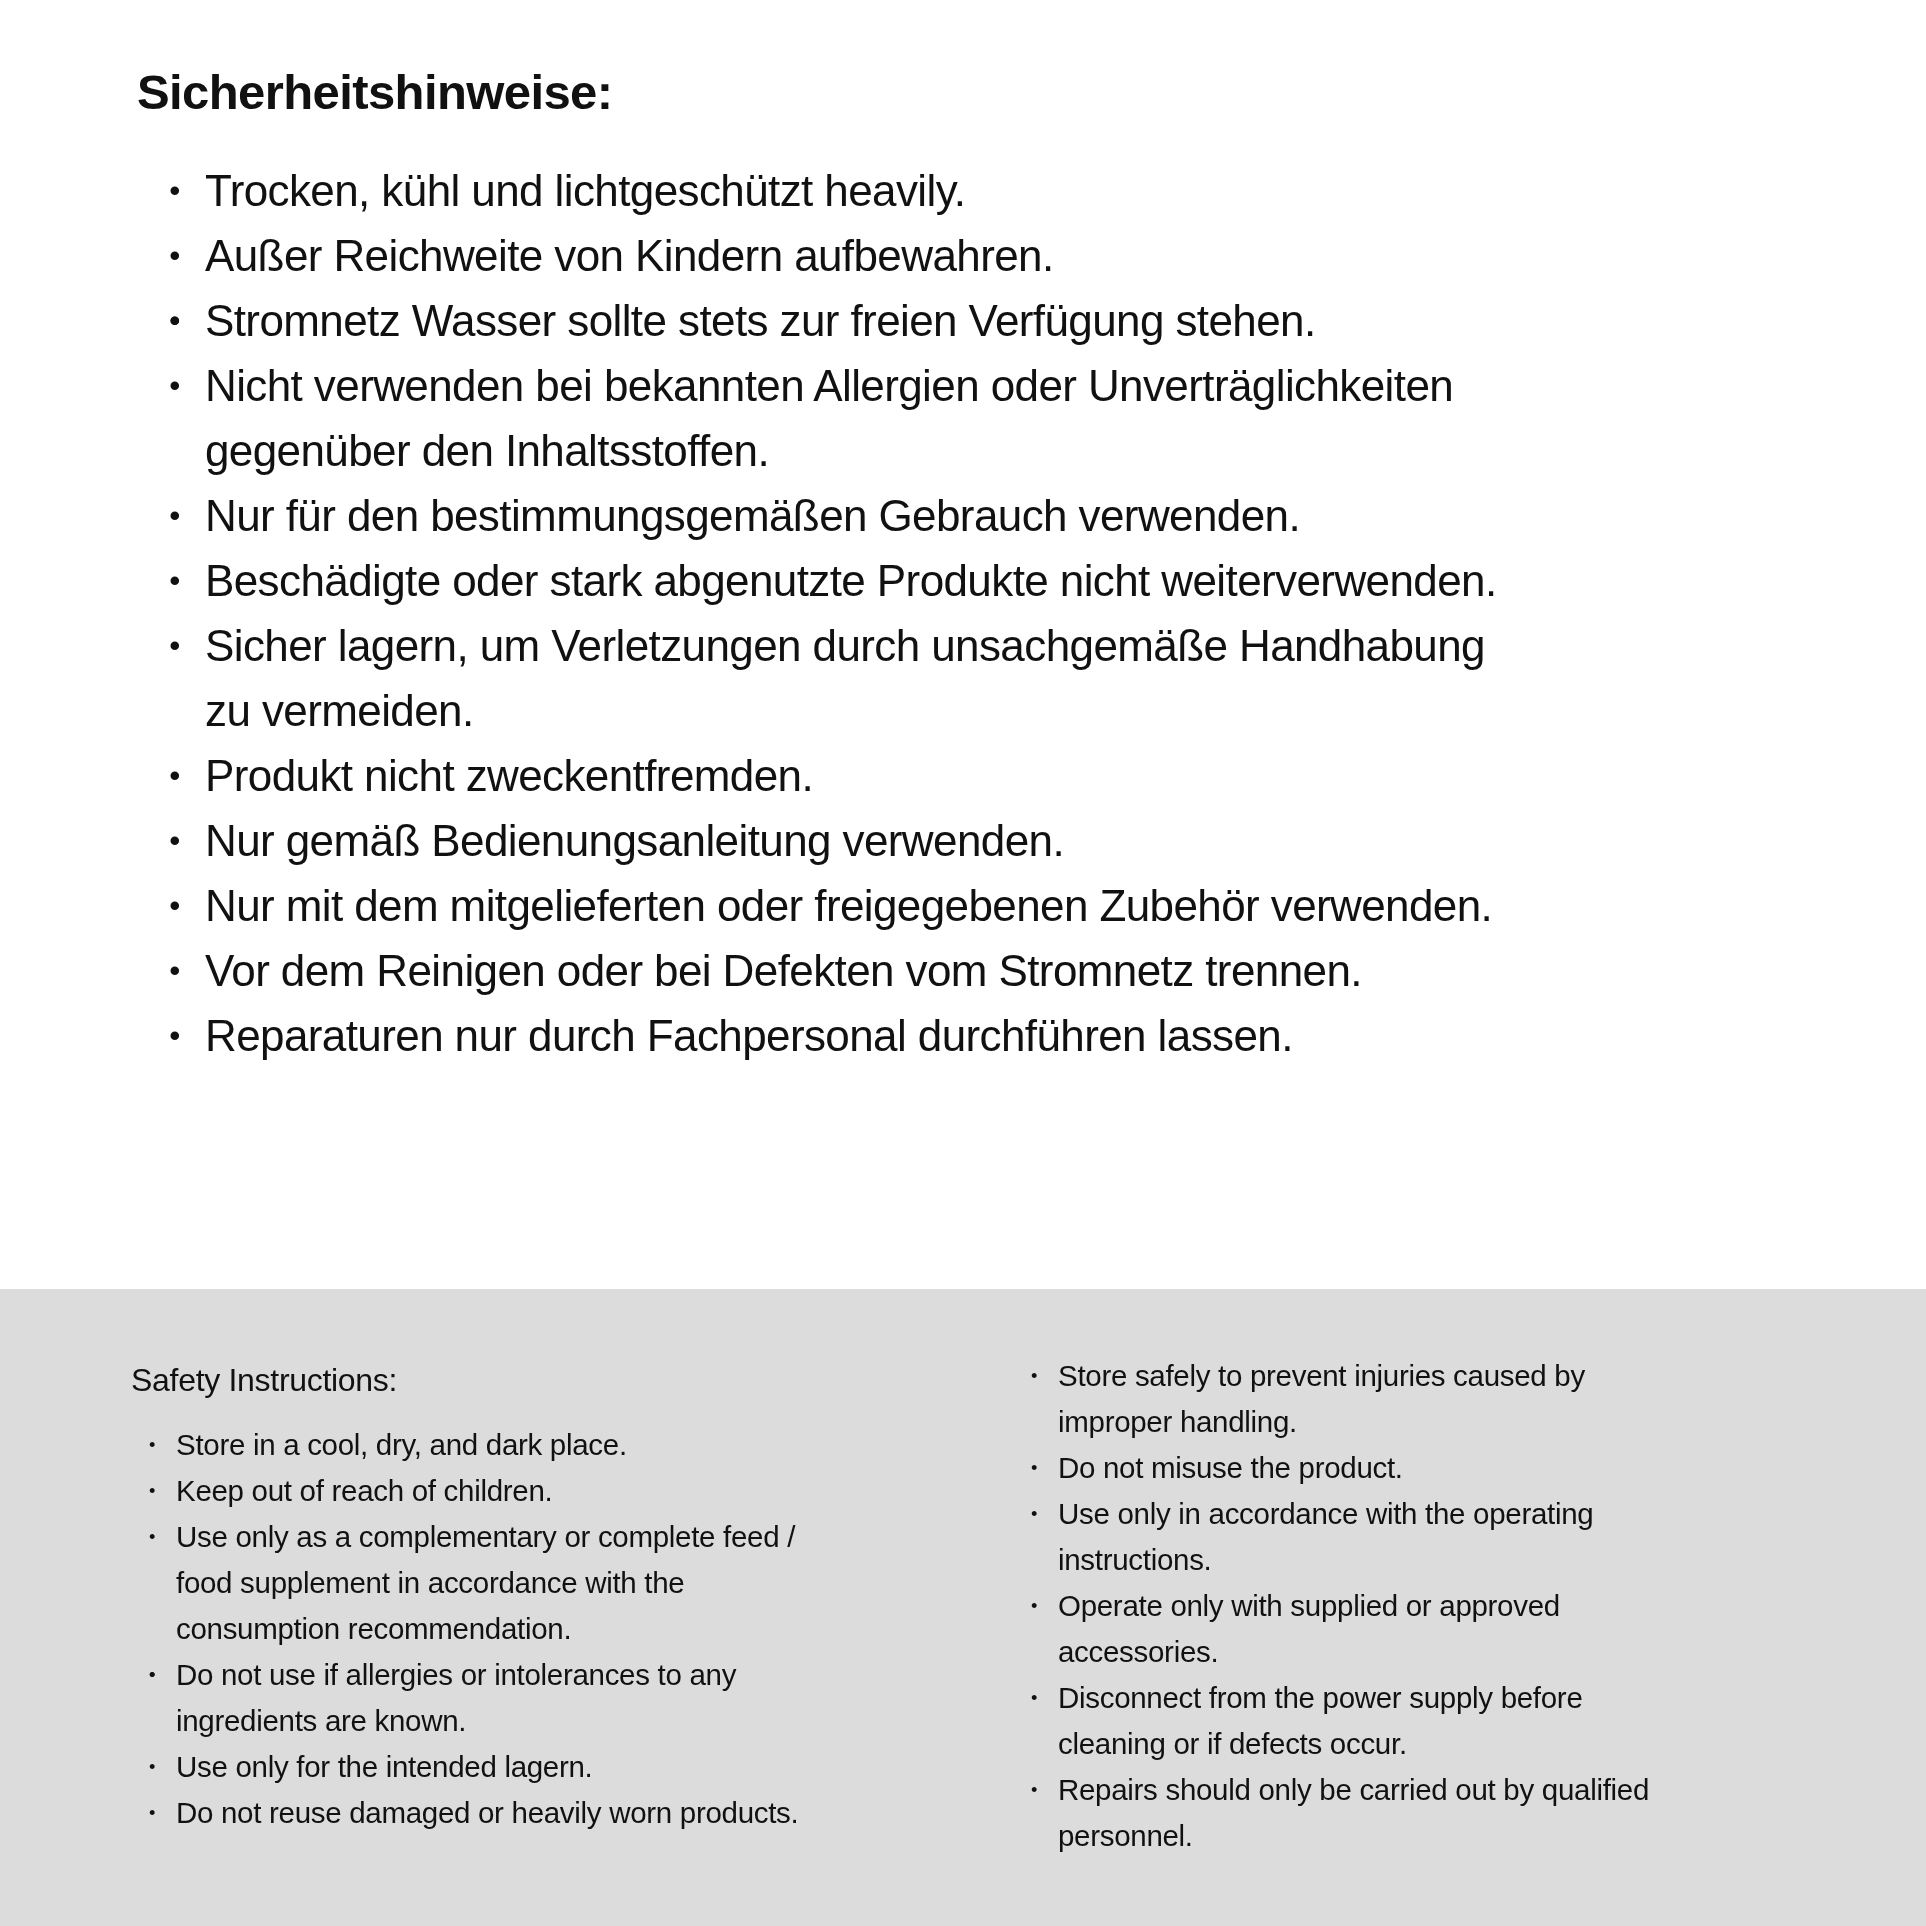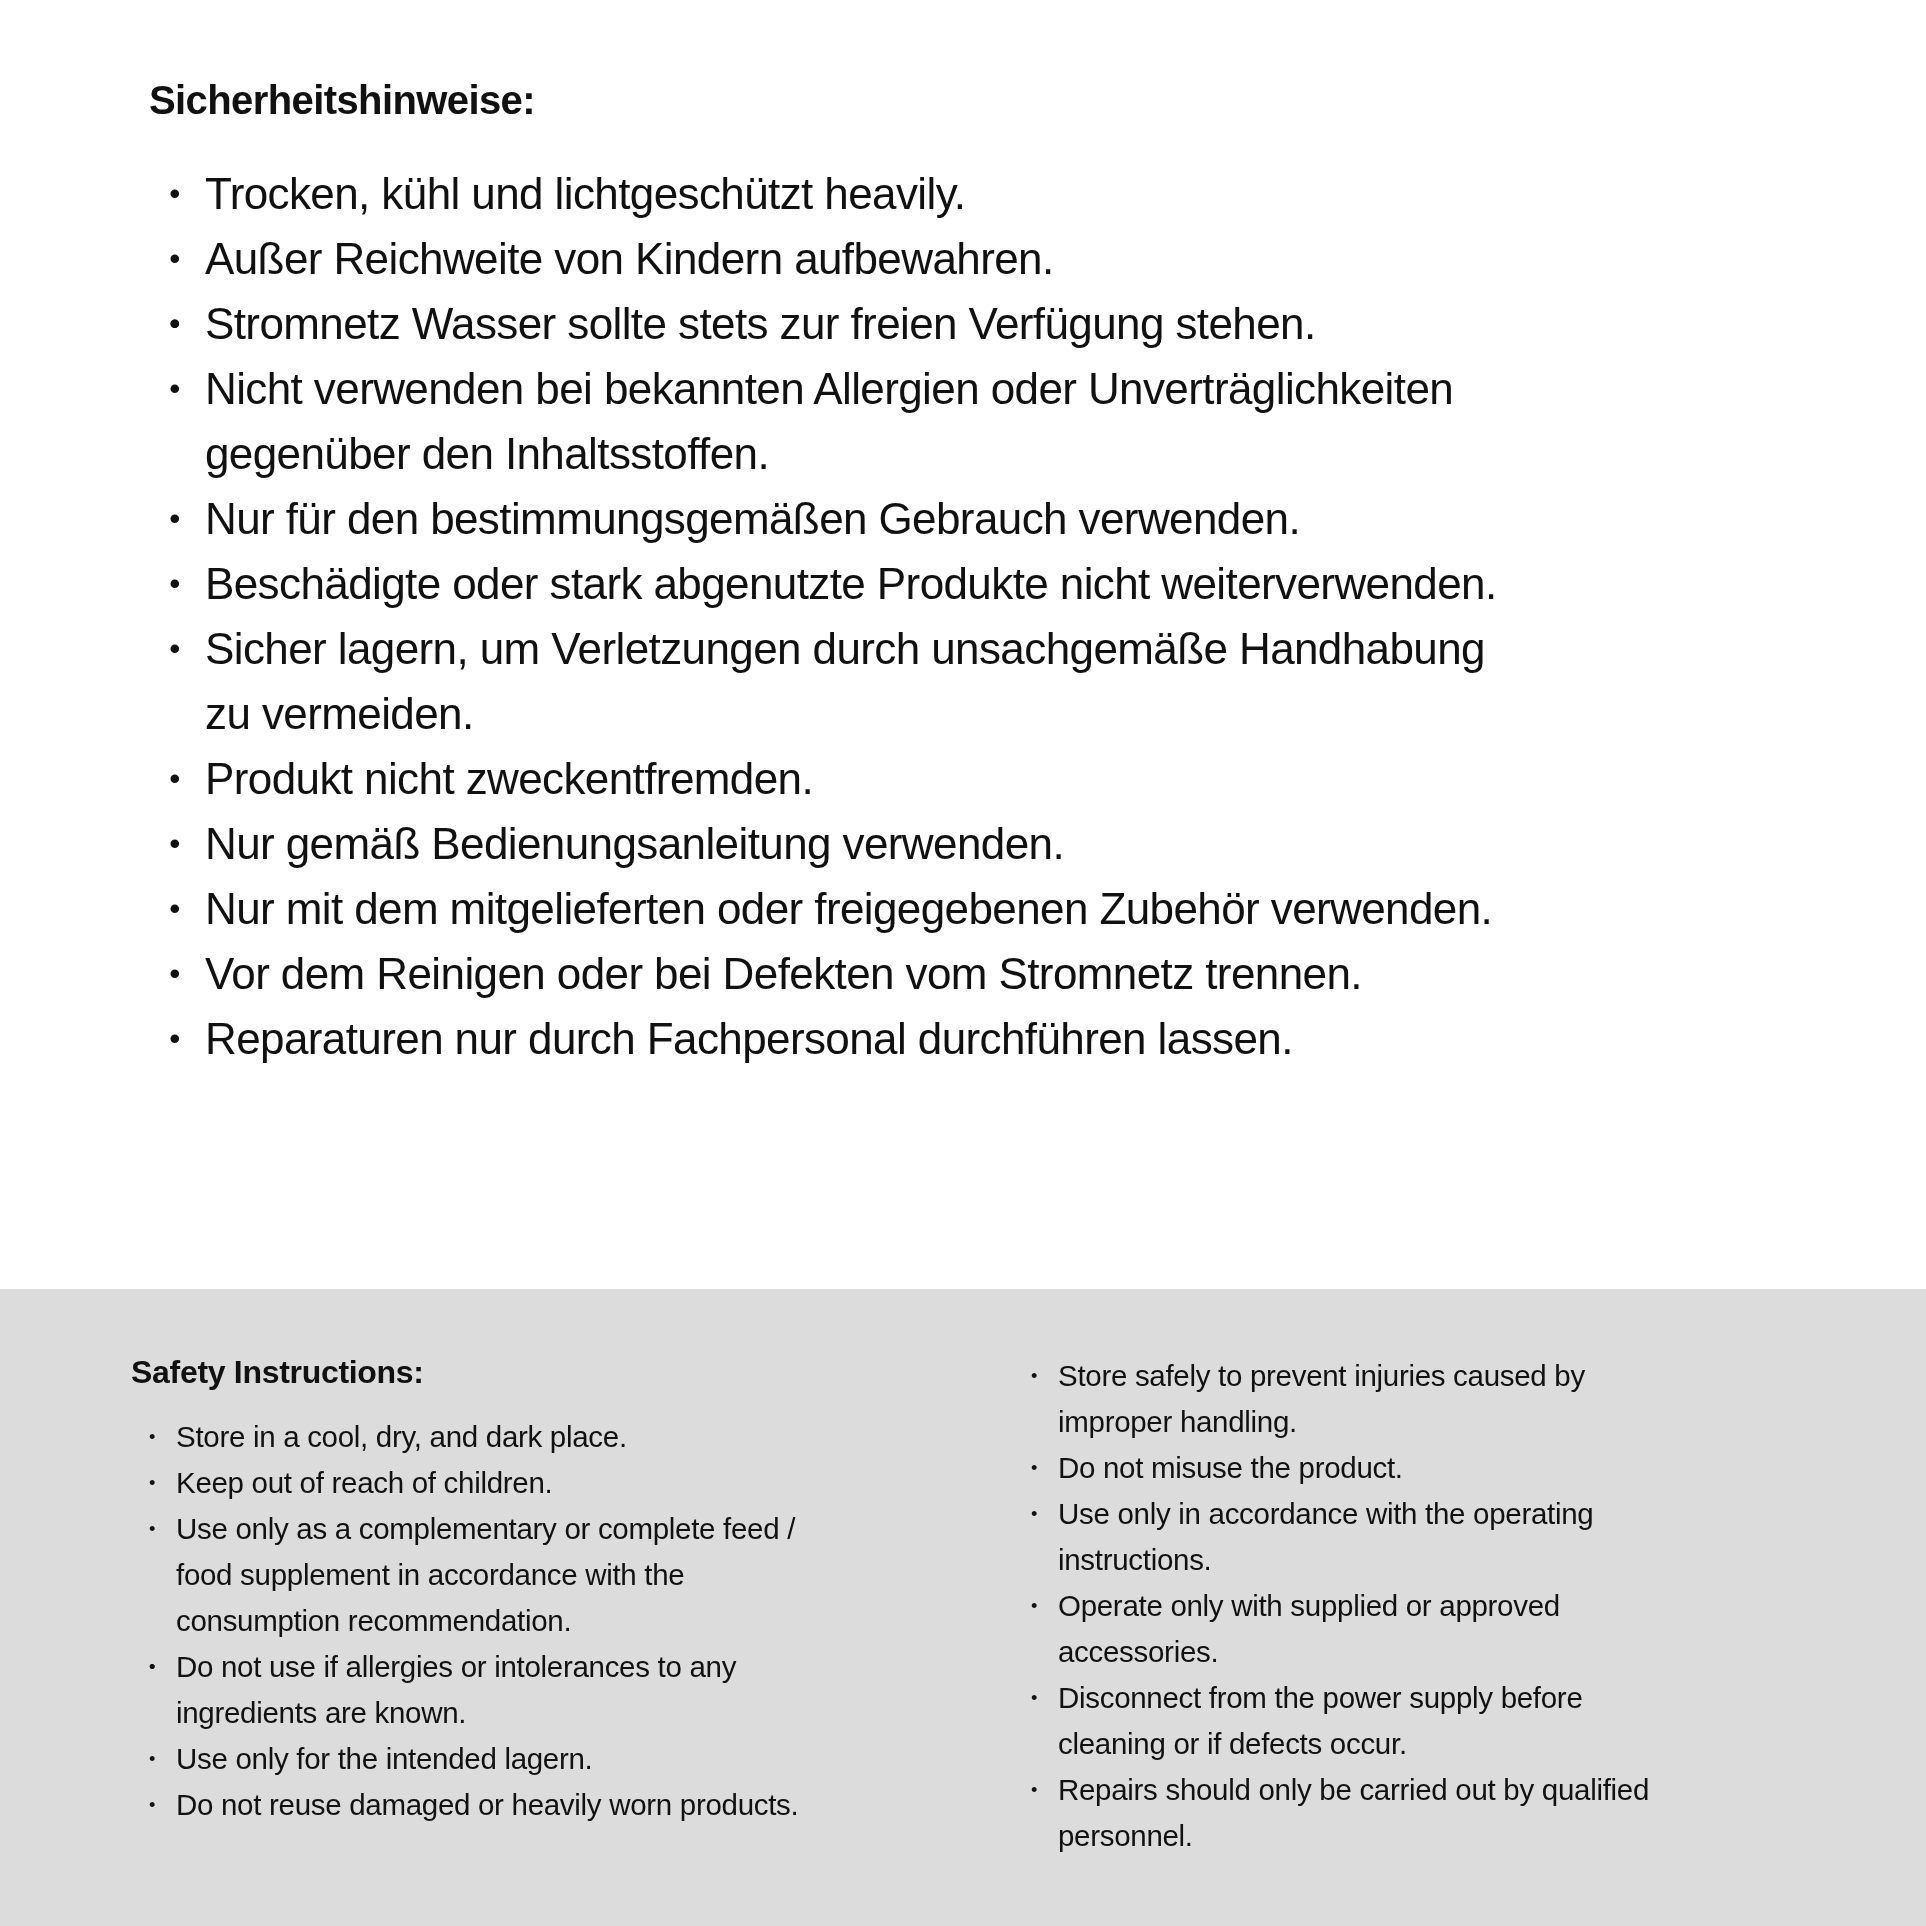--- a/index.html
+++ b/index.html
@@ -18,22 +18,22 @@
   }
 
   
   .german-section {
     box-sizing: border-box;
     height: 1289px;
     padding: 67px 58px 0 137px;
     background: #ffffff;
   }
   .german-section h1 {
-    margin: 12px;
-    font-size: 40px;
+    margin: 0;
+    font-size: 49px;
     line-height: 1.05;
     font-weight: bold;
     letter-spacing: -0.6px;
   }
   .german-section ul {
     list-style: none;
     margin: 40px 0 0 31px;
     padding: 0;
   }
   .german-section li {
@@ -62,24 +62,24 @@
   }
   .col-left {
     flex: 0 0 815px;
     width: 815px;
   }
   .col-right {
     flex: 1 1 auto;
     padding-left: 85px;
   }
   .english-section h2 {
-    margin: 0 0 22px 0;
+    margin: 8px 0 22px 0;
     font-size: 32px;
     line-height: 39px;
-    font-weight: bold;
+    font-weight: normal;
     letter-spacing: -0.3px;
   }
   .english-section ul {
     list-style: none;
     margin: 0;
     padding: 0;
   }
   .col-left ul {
     padding-left: 18px;
   }

